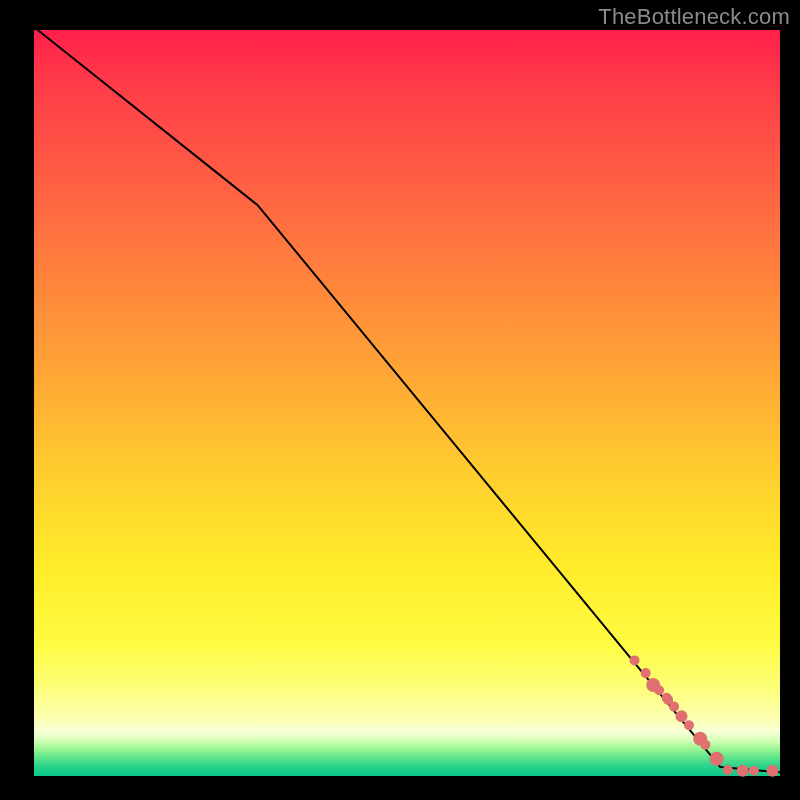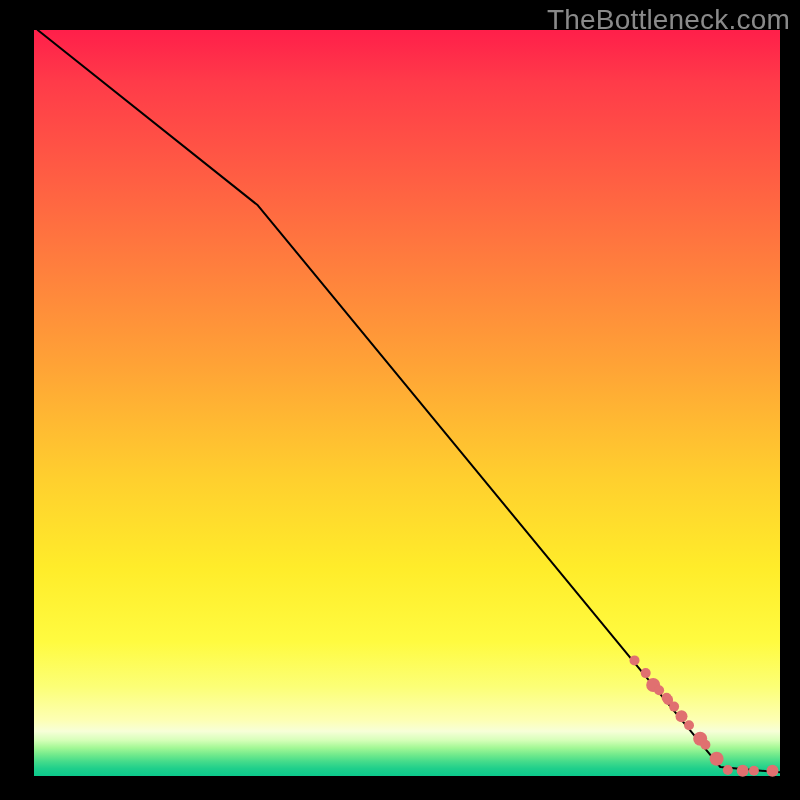--- a/index.html
+++ b/index.html
@@ -15,21 +15,21 @@
     position: relative;
     width: 800px;
     height: 800px;
     background: #000;
   }
   .attribution {
     position: absolute;
     top: 4px;
     right: 10px;
     color: #8a8a8a;
-    font-size: 28px;
+    font-size: 22px;
     font-weight: 400;
     letter-spacing: 0.2px;
     z-index: 10;
   }
   .plot {
     position: absolute;
     left: 34px;
     top: 30px;
     width: 746px;
     height: 746px;

